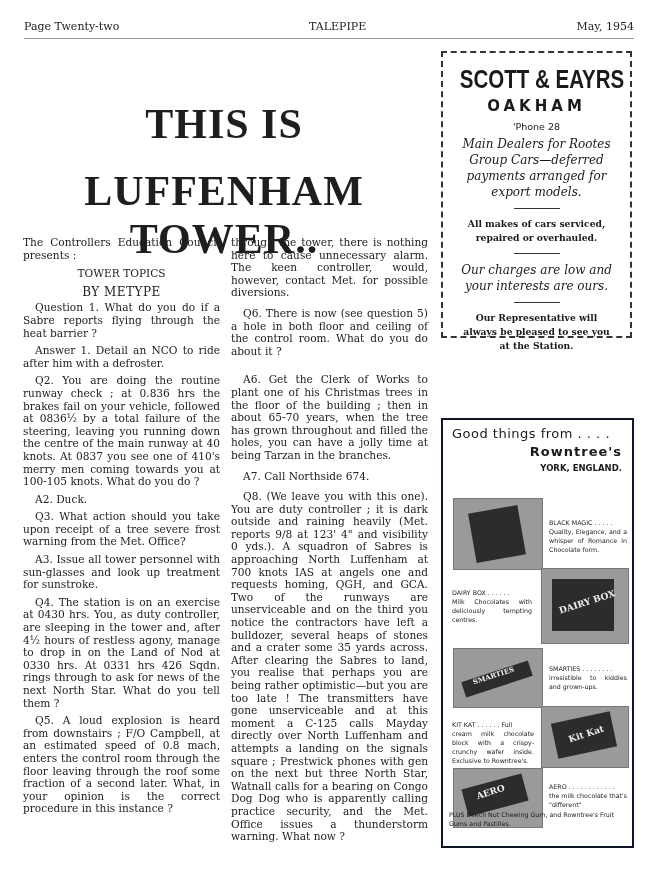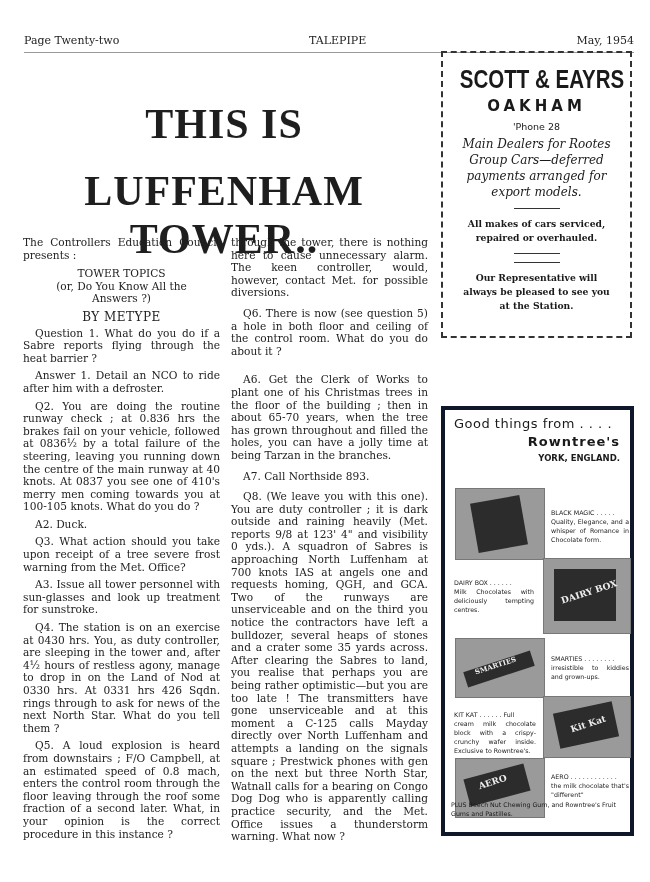--- a/index.html
+++ b/index.html
@@ -1,18 +1,18 @@
 <!DOCTYPE html>
 <html><head>
 <meta charset="utf-8">
 <style>
   html, body { margin:0; padding:0; background:#fff; }
   body { width:650px; height:882px; position:relative; overflow:hidden; color:#1a1a1a;
          font-family:"DejaVu Serif", serif; }
-  .hdr { position:absolute; top:32px; left:24px; right:16px; height:20px;
+  .hdr { position:absolute; top:18px; left:24px; right:16px; height:20px;
          font-size:11px; font-family:"DejaVu Serif", serif; color:#222;
          border-bottom:1px solid #999; }
   .hdr .l { position:absolute; left:0; top:2px; }
   .hdr .c { position:absolute; left:285px; top:2px; }
   .hdr .r { position:absolute; right:0; top:2px; }
 
   .title { position:absolute; left:14px; width:420px; text-align:center;
            font-family:"Liberation Serif", serif; font-weight:bold; color:#1e1e1e;
            letter-spacing:1px; }
   .t1 { top:100px; font-size:42px; }
@@ -30,22 +30,22 @@
   .ad1 { position:absolute; left:441px; top:51px; width:191px; height:287px;
          border:2px dashed #333; box-sizing:border-box; text-align:center; }
   .ad1 .name { font-family:"Liberation Sans", sans-serif; font-weight:bold; font-size:25px;
                margin-top:12px; letter-spacing:0px; transform:scaleX(0.82); transform-origin:center; white-space:nowrap; }
   .ad1 .town { font-family:"DejaVu Sans", sans-serif; font-weight:bold; font-size:15px; letter-spacing:4px; margin-top:3px; }
   .ad1 .phone { font-family:"DejaVu Sans", sans-serif; font-size:9.5px; margin-top:6px; }
   .ad1 .it { font-family:"DejaVu Serif", serif; font-style:italic; font-size:12px; line-height:16px; margin:4px 8px 0; }
   .ad1 .rule { width:46px; height:1px; background:#333; margin:8px auto; }
   .ad1 .bold { font-family:"DejaVu Serif", serif; font-weight:bold; font-size:9.2px; line-height:14px; margin:0 18px; }
 
-  .ad2 { position:absolute; left:441px; top:406px; width:193px; height:430px;
-         border:4px solid #0f172a; box-sizing:border-box; font-family:"DejaVu Sans", sans-serif; }
+  .ad2 { position:absolute; left:441px; top:418px; width:193px; height:430px;
+         border:2px solid #0f172a; box-sizing:border-box; font-family:"DejaVu Sans", sans-serif; }
   .ad2 .good { position:absolute; left:9px; top:6px; font-size:13px; letter-spacing:0.5px; }
   .ad2 .brand { position:absolute; right:10px; top:24px; font-size:13px; font-weight:bold; letter-spacing:1px; }
   .ad2 .york { position:absolute; right:10px; top:43px; font-size:8.5px; font-weight:bold; }
   .ad2 .img { position:absolute; background:#9a9a9a; border:1px solid #777; }
   .ad2 .img .box { position:absolute; background:#2c2c2c; }
   .ad2 .img .lbl { position:absolute; color:#eee; font-weight:bold; font-family:"DejaVu Serif", serif; font-size:9px; transform:rotate(-18deg); }
   .ad2 .prod { position:absolute; font-size:6.3px; line-height:9px; color:#222; text-align:justify; }
   .ad2 .plus { position:absolute; left:6px; top:390px; width:180px; font-size:6.3px; line-height:9px; }
 </style>
 </head>
@@ -56,50 +56,50 @@
   <span class="c">TALEPIPE</span>
   <span class="r">May, 1954</span>
 </div>
 
 <div class="title t1">THIS IS</div>
 <div class="title t2">LUFFENHAM TOWER..</div>
 
 <div class="col col1">
   <p class="noi" style="padding-left:0;">The Controllers Education Council presents :</p>
   <p class="center" style="margin:6px 0 0;">TOWER TOPICS</p>
-  <p class="center" style="padding:0 20px;">(or, Do You Know All the Answers ?)</p>
   <p class="sc">BY METYPE</p>
   <p>Question 1.  What do you do if a Sabre reports flying through the heat barrier ?</p>
   <p>Answer 1.  Detail an NCO to ride after him with a defroster.</p>
   <p>Q2.  You are doing the routine runway check ;  at 0.836 hrs the brakes fail on your vehicle, followed at 0836½ by a total failure of the steering, leaving you running down the centre of the main runway at 40 knots.  At 0837 you see one of 410's merry men coming towards you at 100-105 knots.  What do you do ?</p>
   <p>A2.  Duck.</p>
   <p>Q3.  What action should you take upon receipt of a tree severe frost warning from the Met. Office?</p>
   <p>A3.  Issue all tower personnel with sun-glasses and look up treatment for sunstroke.</p>
   <p>Q4.  The station is on an exercise at 0430 hrs.  You, as duty controller, are sleeping in the tower and, after 4½ hours of restless agony, manage to drop in on the Land of Nod at 0330 hrs.  At 0331 hrs 426 Sqdn. rings through to ask for news of the next North Star. What do you tell them ?</p>
   <p>Q5.  A loud explosion is heard from downstairs ;  F/O Campbell, at an estimated speed of 0.8 mach, enters the control room through the floor leaving through the roof some fraction of a second later. What, in your opinion is the correct procedure in this instance ?</p>
 
 </div>
 
 <div class="col col2">
   <p class="noi" style="margin-bottom:8px;">through the tower, there is nothing here to cause unnecessary alarm. The keen controller, would, however, contact Met.  for  possible diversions.</p>
   <p style="margin-bottom:16px;">Q6.  There is now (see question 5) a hole in both floor and ceiling of the control room.  What do you do about it ?</p>
   <p style="margin-bottom:8px;">A6.  Get the Clerk of Works to plant one of his Christmas trees in the floor of the building ; then in about 65-70 years, when the tree has grown throughout and filled the holes, you can have a jolly time at being Tarzan in the branches.</p>
-  <p style="margin-bottom:8px;">A7.  Call Northside 893.</p>
+  <p style="margin-bottom:8px;">A7.  Call Northside 674.</p>
   <p style="margin-bottom:8px;">Q8.  (We leave you with this one).  You are duty controller ; it is dark outside and raining heavily (Met. reports 9/8 at 123' 4" and visibility 0 yds.).   A squadron of Sabres is approaching North Luffenham at 700 knots IAS at angels one and requests homing, QGH, and GCA.  Two of the runways are unserviceable and on the third you notice the contractors have left a bulldozer, several heaps of stones and a crater some 35 yards across. After clearing the Sabres to land, you realise that perhaps you are being rather optimistic—but you are too late !   The transmitters have gone unserviceable and at this moment a C-125 calls Mayday directly over North Luffenham and attempts a landing on the signals square ;  Prestwick phones with gen on the next but three North Star, Watnall calls for a bearing on Congo Dog Dog who is apparently calling practice security, and the Met. Office issues a thunderstorm warning.    What now ?</p>
 
 </div>
 
 <div class="ad1">
   <div class="name">SCOTT &amp; EAYRS</div>
   <div class="town">OAKHAM</div>
   <div class="phone">'Phone 28</div>
   <div class="it">Main Dealers for Rootes Group Cars—deferred payments arranged for export models.</div>
   <div class="rule"></div>
   <div class="bold">All makes of cars serviced, repaired or overhauled.</div>
   <div class="rule"></div>
+  <div class="it" style="margin-top:0;">Our charges are low and your interests are ours.</div>
   <div class="rule"></div>
   <div class="bold">Our Representative will always be pleased to see you at the Station.</div>
 </div>
 
 <div class="ad2">
   <div class="good">Good things from . . . .</div>
   <div class="brand">Rowntree's</div>
   <div class="york">YORK, ENGLAND.</div>
 
   <div class="img" style="left:10px;top:78px;width:88px;height:70px;">

